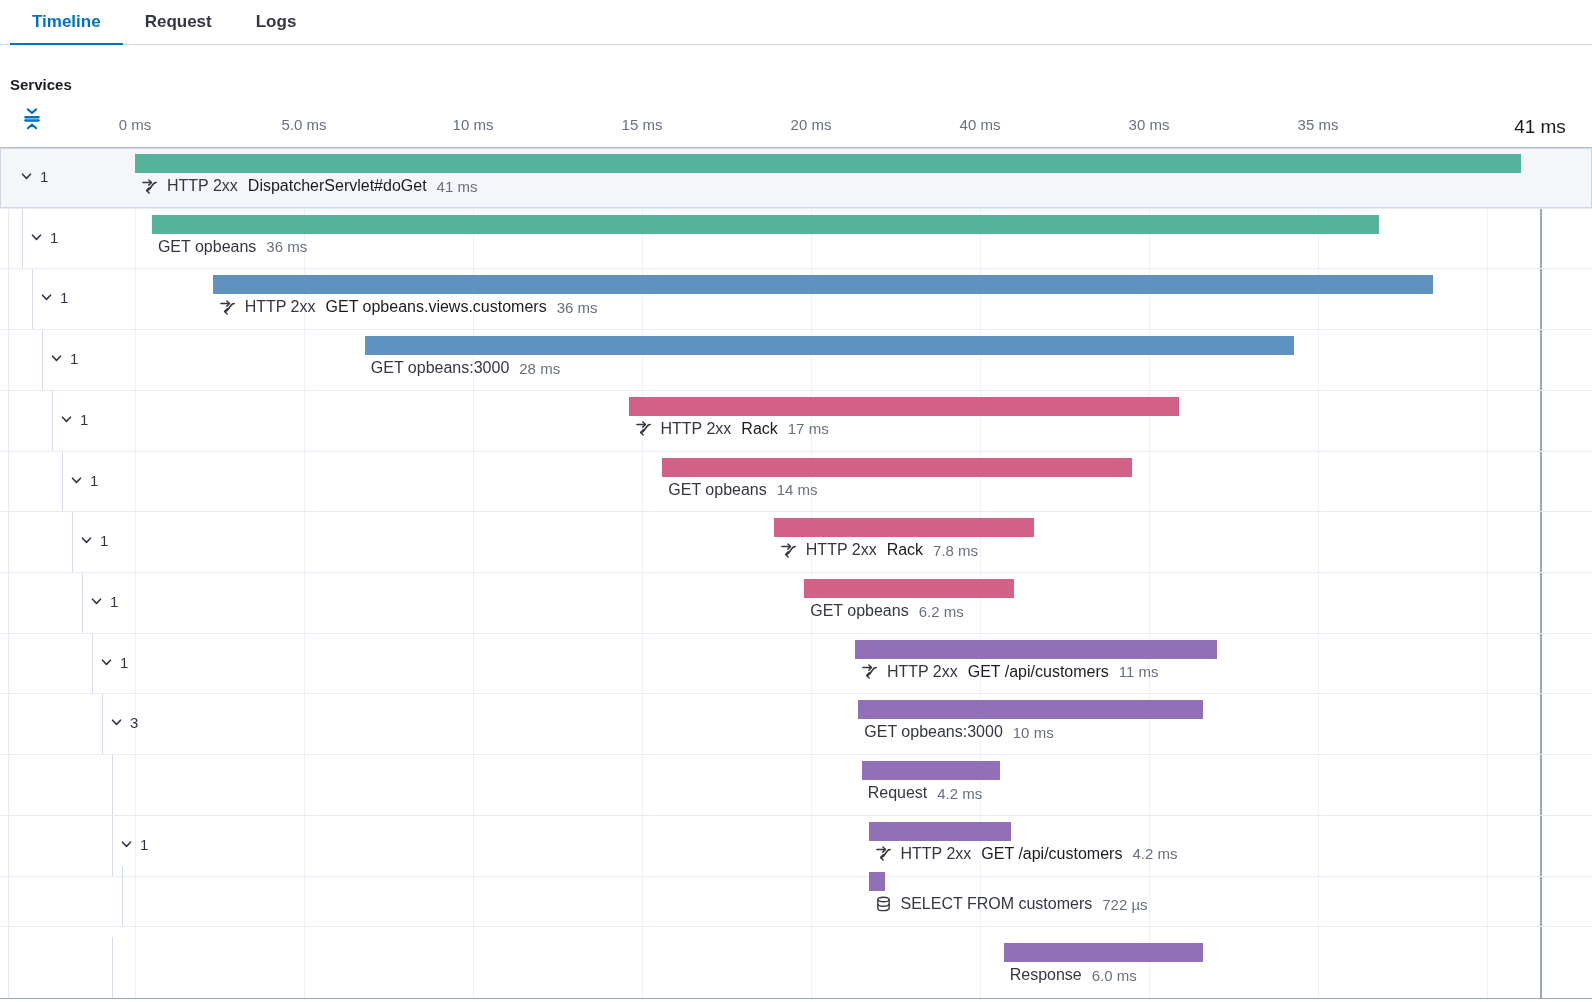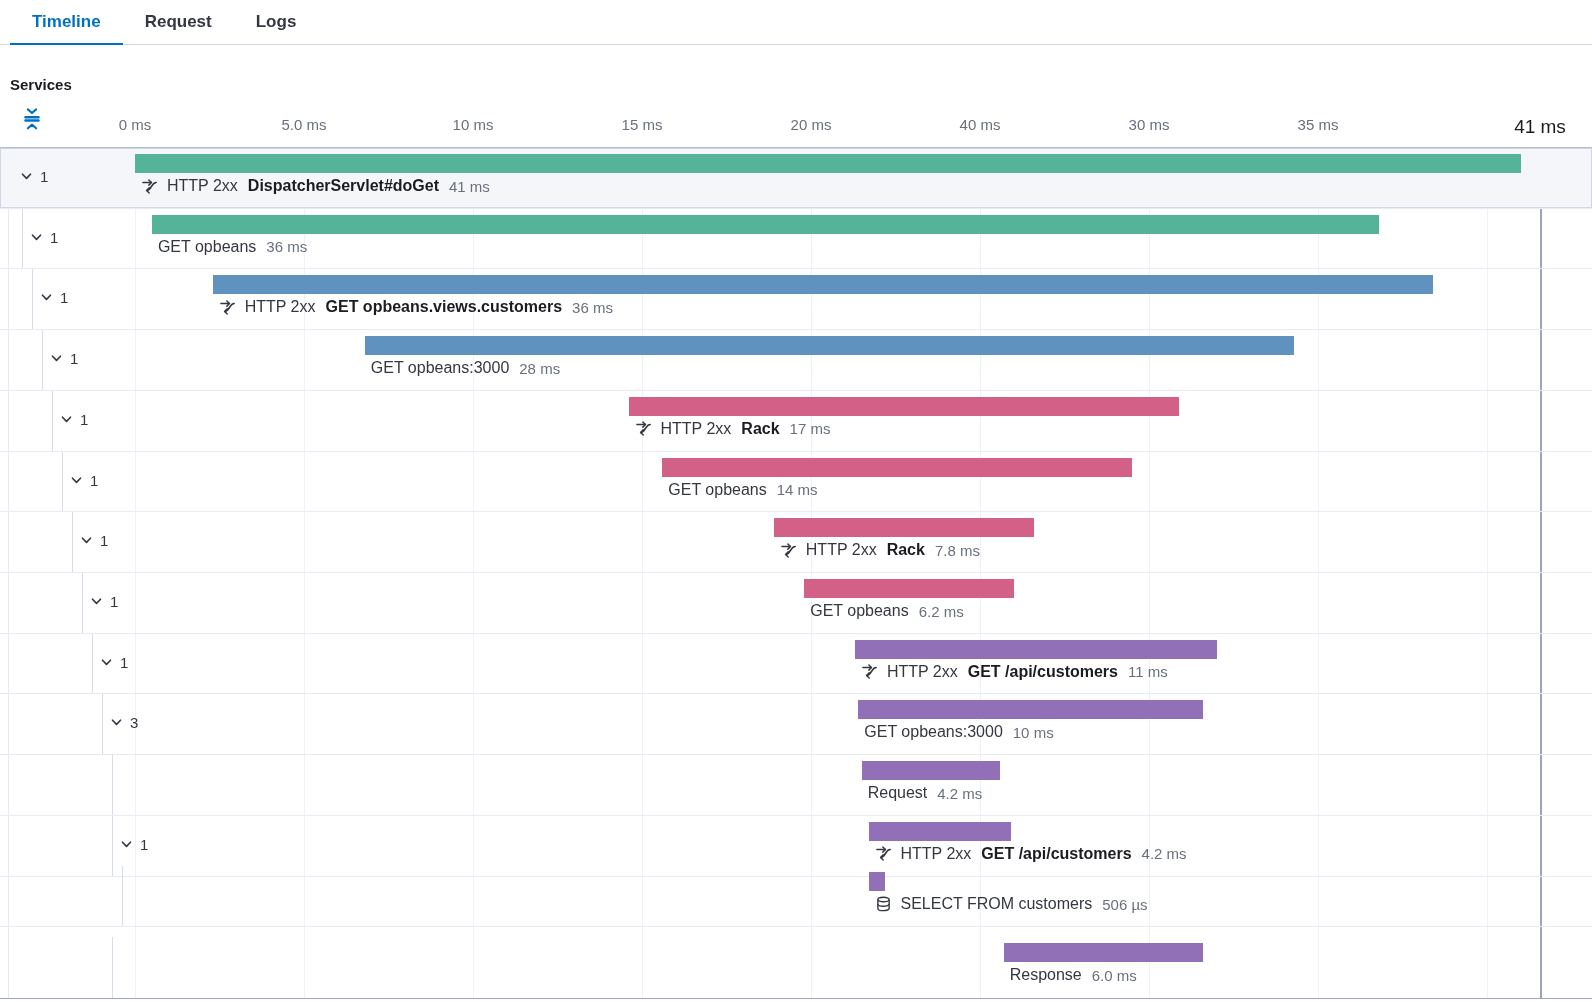--- a/index.html
+++ b/index.html
@@ -30,21 +30,21 @@
   .wrow{position:absolute;left:0;right:0;border-bottom:1px solid #e7ecf4;box-sizing:border-box;}
   .wrow:last-child{border-bottom:none;}
   .wrow.sel{background:#f4f6fa;box-shadow:inset 0 0 0 1px #cfd7e6;}
   .connector{position:absolute;top:0;bottom:0;width:1px;background:#d6dce8;}
   .toggle{position:absolute;top:20px;display:flex;align-items:center;gap:7px;background:none;border:none;padding:0;cursor:pointer;font-family:inherit;}
   .toggle .cnt{font-size:15px;color:#343741;}
   .bar{position:absolute;top:6px;height:19px;z-index:2;cursor:pointer;}
   .blabel{position:absolute;top:29px;display:flex;align-items:center;white-space:nowrap;z-index:2;}
   .blabel .pfx{font-size:16px;color:#343741;margin-right:10px;}
   .blabel .nm{font-size:16px;color:#343741;margin-right:10px;}
-  .blabel .nm.txn{font-weight:700;color:#1a1c21;}
+  .blabel .nm.txn{font-weight:400;color:#1a1c21;}
   .blabel .dur{font-size:15px;color:#69707d;}
   .blabel .ic{margin-right:9px;display:inline-flex;}
 </style>
 </head>
 <body>
 
 <div class="page">
   <div class="tabbar" id="tabbar">
       <button class="tab active">Timeline</button>
       <button class="tab">Request</button>
@@ -319,21 +319,21 @@
     <div class="blabel" style="left:874.5px">
       <span class="ic">
               <svg width="17" height="17" viewBox="0 0 16 16" fill="none" stroke="#343741" stroke-width="1.3">
                 <ellipse cx="8" cy="3.3" rx="5.3" ry="2.1"></ellipse>
                 <path d="M2.7 3.3 v4.2 c0 1.16 2.37 2.1 5.3 2.1 s5.3 -0.94 5.3 -2.1 v-4.2"></path>
                 <path d="M2.7 7.5 v4.2 c0 1.16 2.37 2.1 5.3 2.1 s5.3 -0.94 5.3 -2.1 v-4.2"></path>
               </svg>
             </span>
 
       <span class="nm">SELECT FROM customers</span>
-      <span class="dur">506 µs</span>
+      <span class="dur">722 µs</span>
     </div>
   </div>
         <div class="wrow" style="top:789.28px;height:60.71px">
     <div class="connector" style="left:112px"></div>
 
     <div class="bar" style="left:1003.7px;width:199.4px;background:#9170B8"></div>
     <div class="blabel" style="left:1009.7px">
 
       <span class="nm">Response</span>
       <span class="dur">6.0 ms</span>

